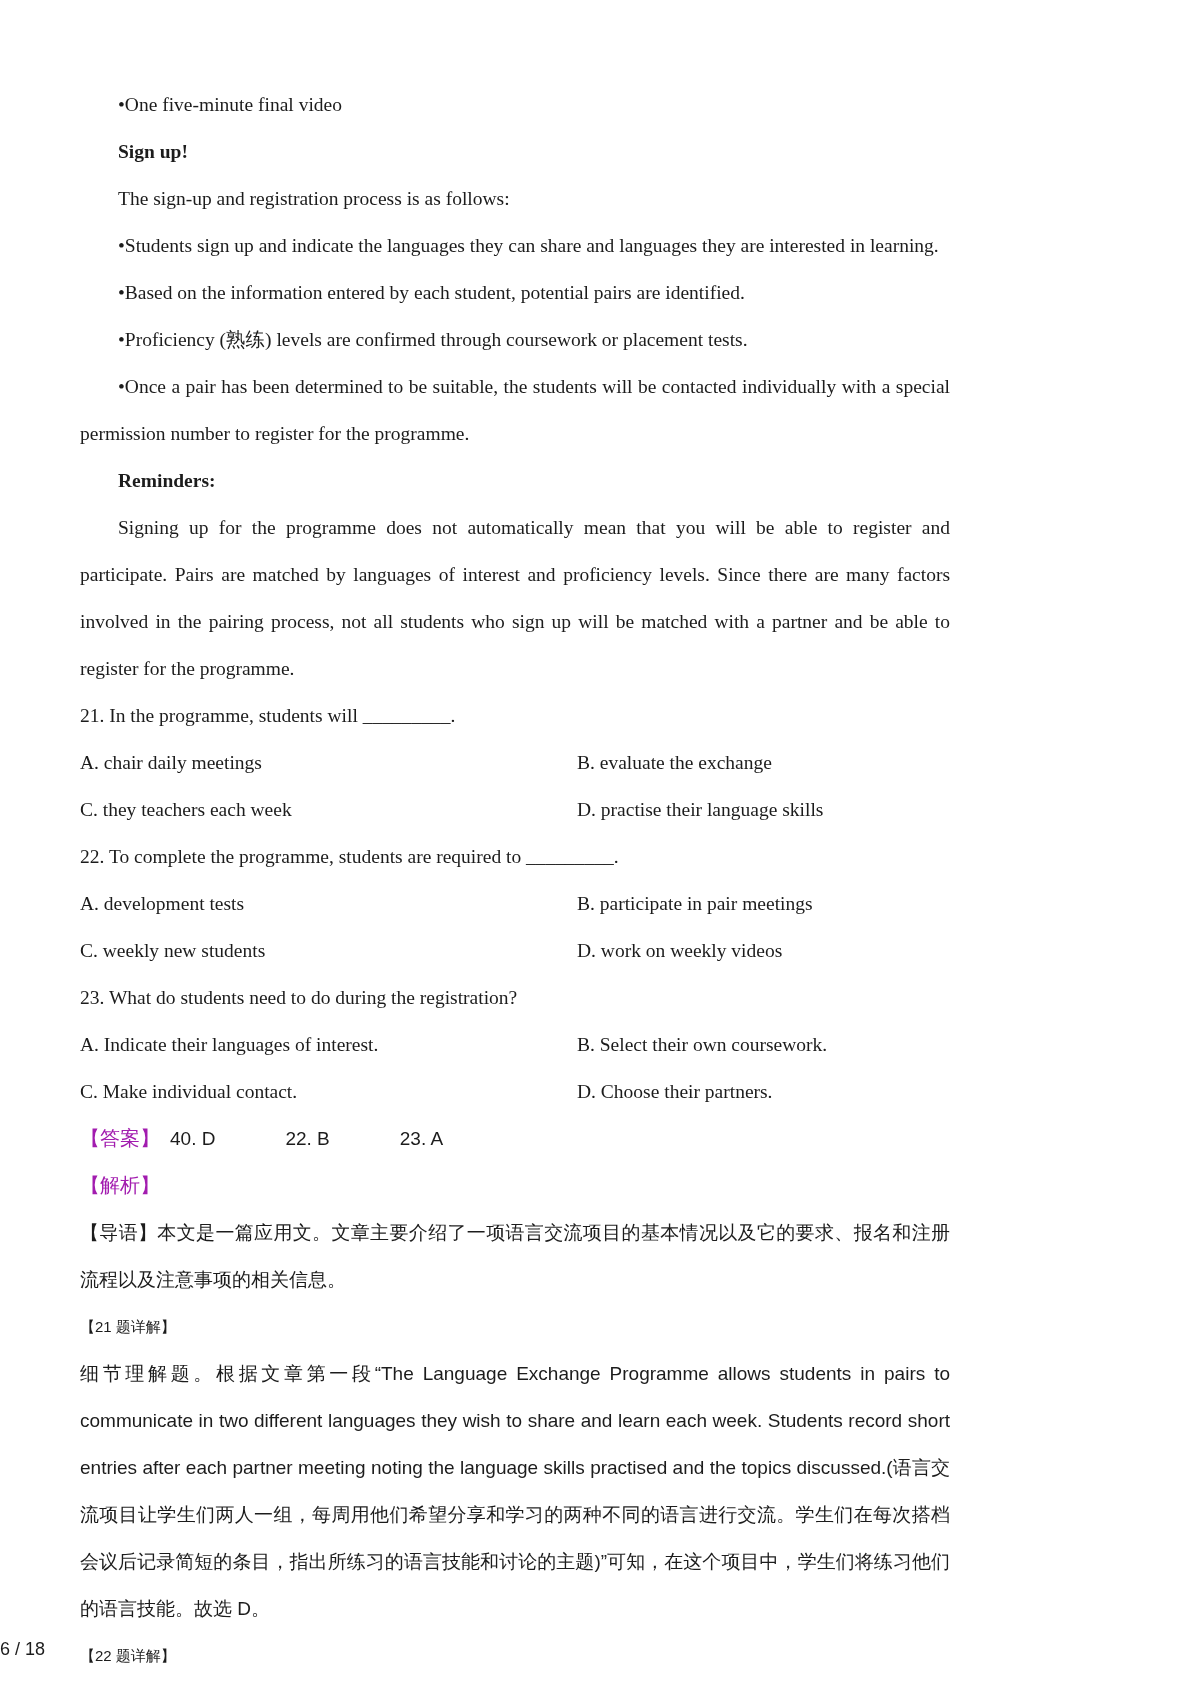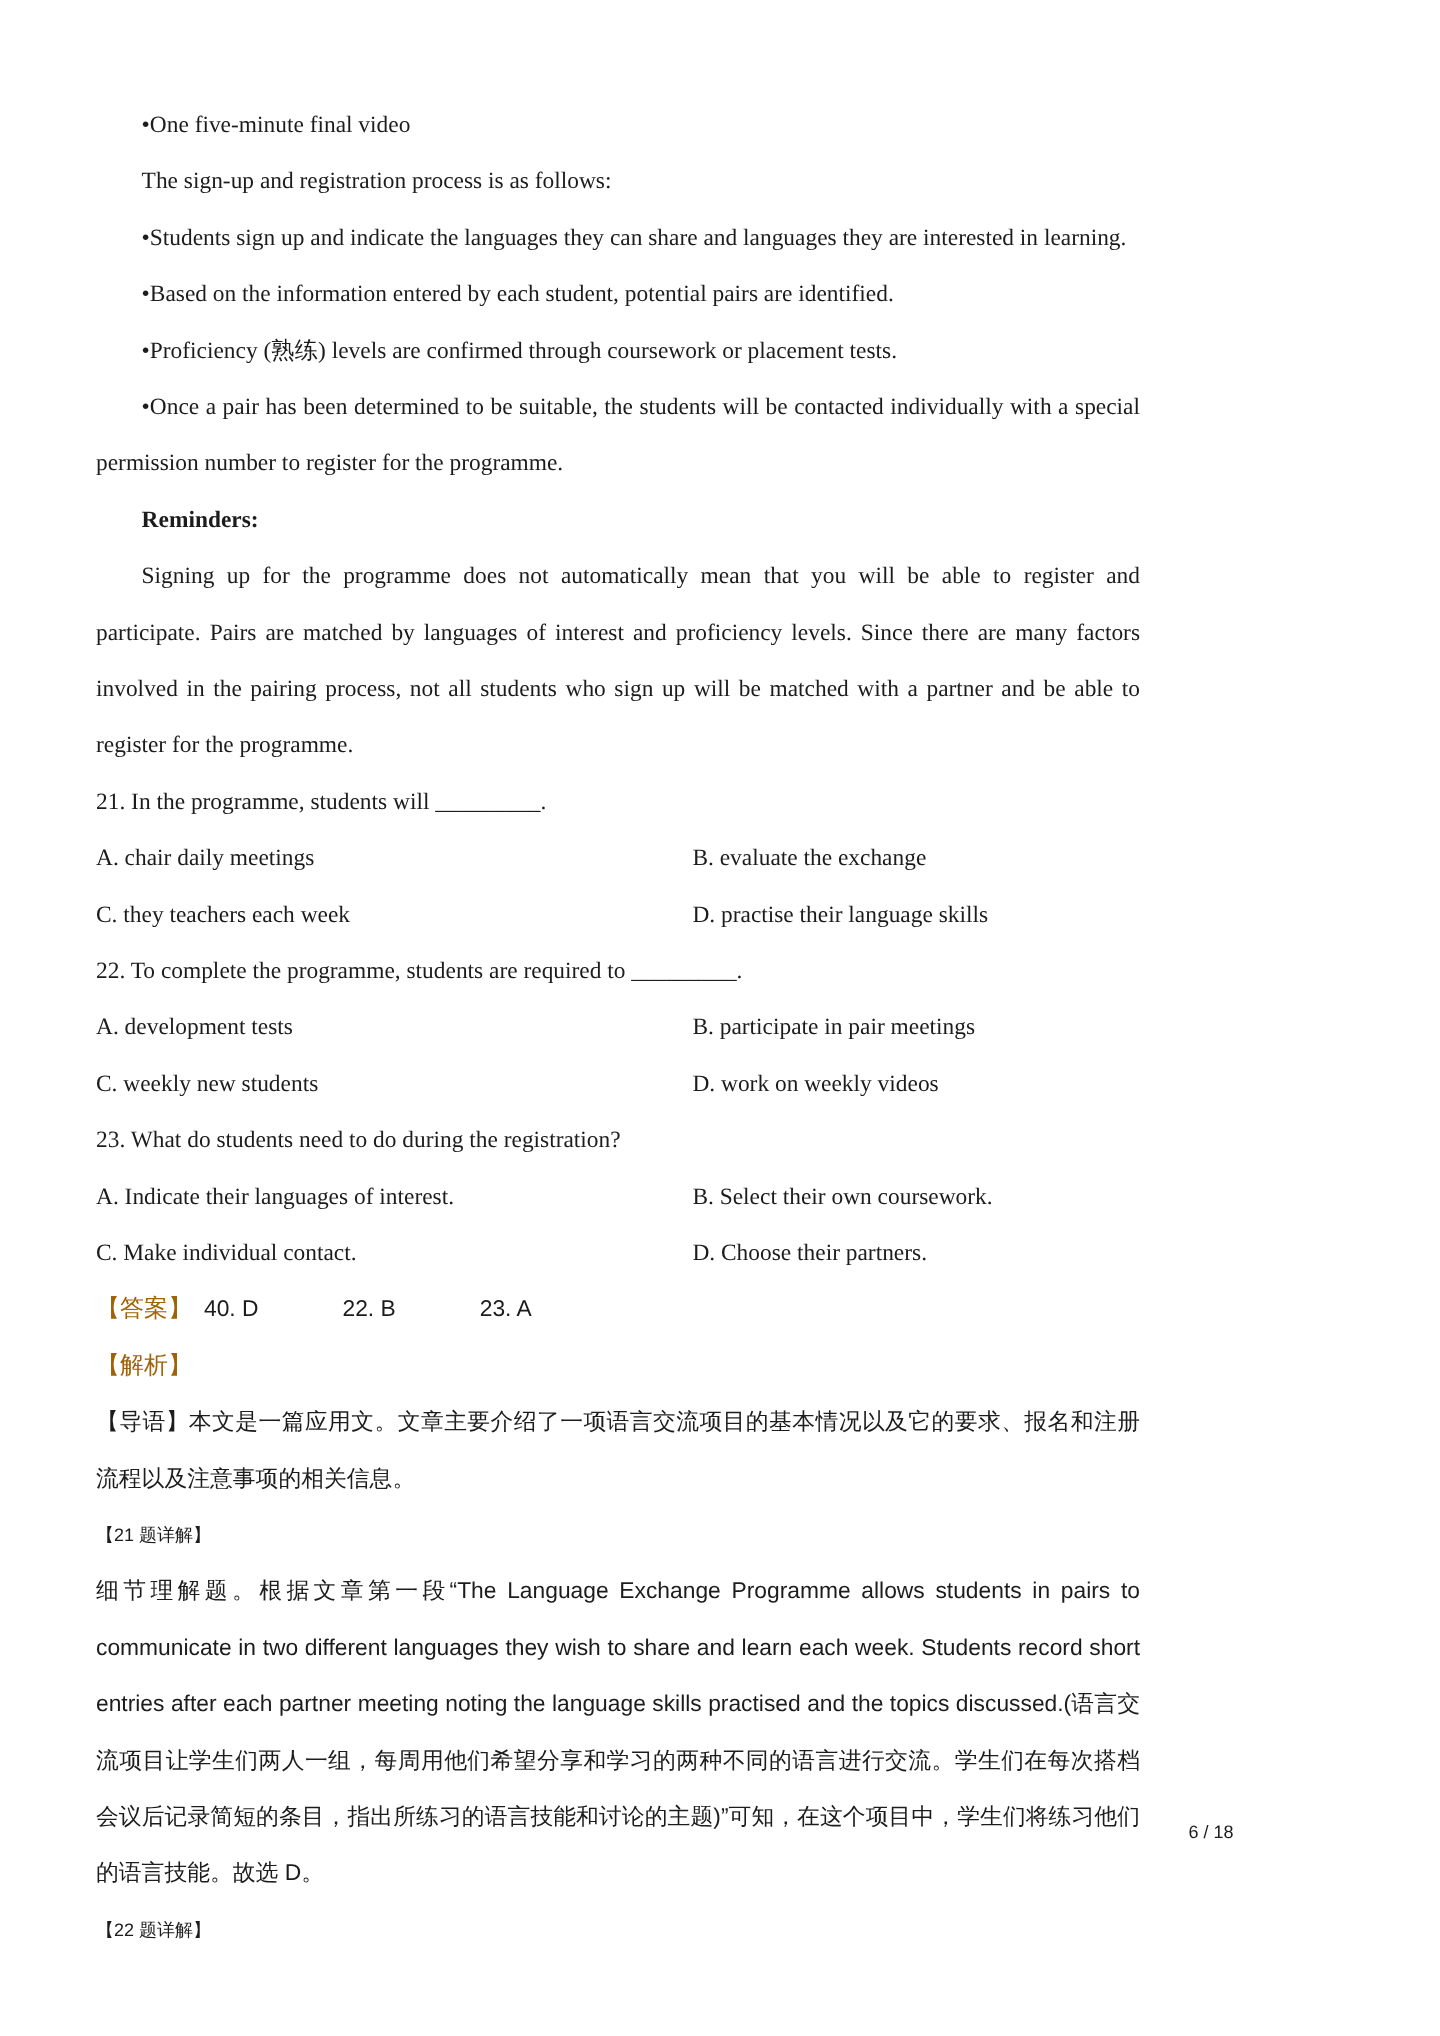--- a/index.html
+++ b/index.html
@@ -16,53 +16,54 @@
   .content { padding: 81px 78px 0 80px; }
   .content p { margin: 0; line-height: 47px; }
   .indent { text-indent: 38px; }
   .bold { font-weight: bold; }
   .justify { text-align: justify; }
   .opt-row { display: flex; line-height: 47px; }
   .opt-left { flex: 0 0 497px; }
   .opt-right { flex: 1 1 auto; }
   .sans { font-family: "Liberation Sans", "DejaVu Sans", sans-serif; font-size: 19px; }
   .label-blue {
-    color: #a16207;
+    color: #a21caf;
     font-size: 20px;
     font-family: "Liberation Serif", "DejaVu Serif", serif;
   }
   .answers-line { line-height: 47px; }
   .ans-item {
     font-family: "Liberation Sans", "DejaVu Sans", sans-serif;
     font-size: 19px;
     display: inline-block;
     margin-left: 10px;
     margin-right: 60px;
   }
   .ans-item:last-child { margin-right: 0; }
   .expl-heading { font-family: "Liberation Sans", "DejaVu Sans", sans-serif; font-size: 15px; }
   .footer {
     position: absolute;
-    top: 1516px;
+    top: 1637px;
     left: 0;
     width: 100%;
-    text-align: right;
+    text-align: left;
     font-family: "Liberation Sans", "DejaVu Sans", sans-serif;
-    font-size: 15px;
+    font-size: 18px;
     color: #1c1c1c;
     line-height: 24px;
   }
 </style>
 </head>
 <body>
 
 <div class="page">
   <div class="content">
 
     <p class="indent">•One five-minute final video</p>
+    <p class="indent bold">Sign up!</p>
     <p class="indent">The sign-up and registration process is as follows:</p>
     <p class="indent justify">•Students sign up and indicate the languages they can share and languages they are interested in learning.</p>
     <p class="indent justify">•Based on the information entered by each student, potential pairs are identified.</p>
     <p class="indent justify">•Proficiency (熟练) levels are confirmed through coursework or placement tests.</p>
     <p class="indent justify">•Once a pair has been determined to be suitable, the students will be contacted individually with a special permission number to register for the programme.</p>
     <p class="indent bold">Reminders:</p>
     <p class="indent justify">Signing up for the programme does not automatically mean that you will be able to register and participate. Pairs are matched by languages of interest and proficiency levels. Since there are many factors involved in the pairing process, not all students who sign up will be matched with a partner and be able to register for the programme.</p>
 
     <p>21. In the programme, students will _________.</p>
     <div class="opt-row">

